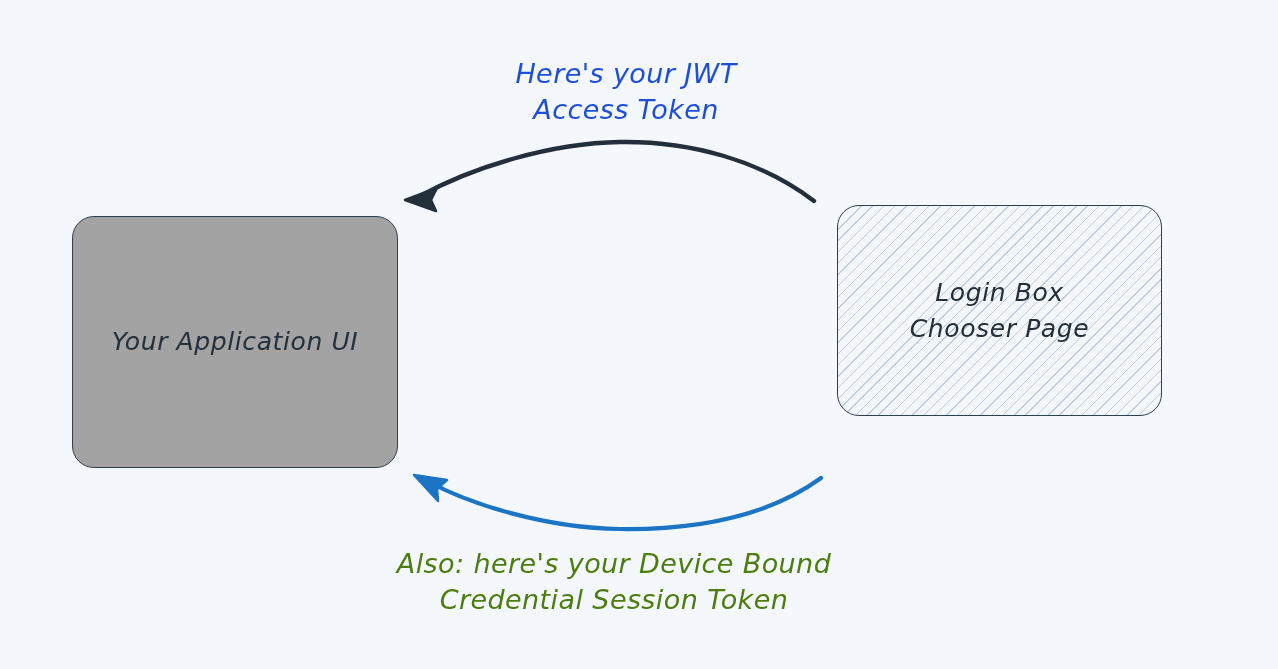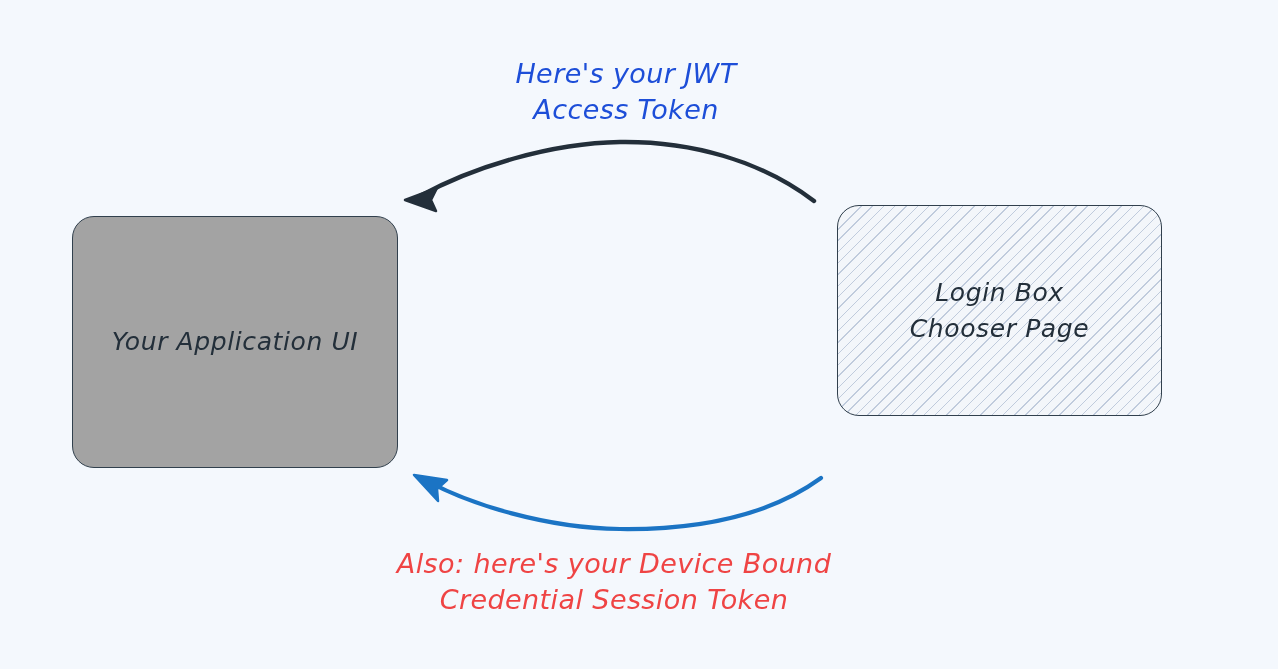--- a/index.html
+++ b/index.html
@@ -87,21 +87,21 @@
   #edge-label-jwt {
     left: 426px;
     top: 56px;
     width: 400px;
     color: #1d4ed8;
   }
   #edge-label-dbsc {
     left: 384px;
     top: 546px;
     width: 460px;
-    color: #ef4444;
+    color: #4d7c0f;
   }
 </style>
 </head>
 <body>
 
 <div id="canvas">
 
   <svg id="diagram-svg" viewBox="0 0 1278 669" xmlns="http://www.w3.org/2000/svg">
 
     <g>

